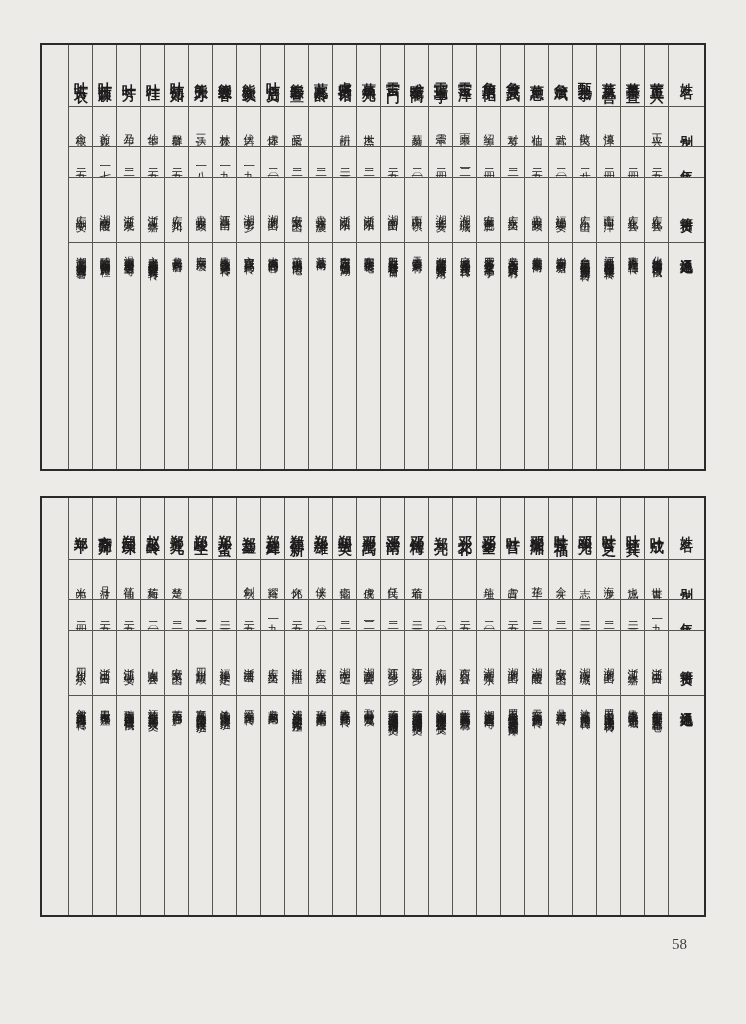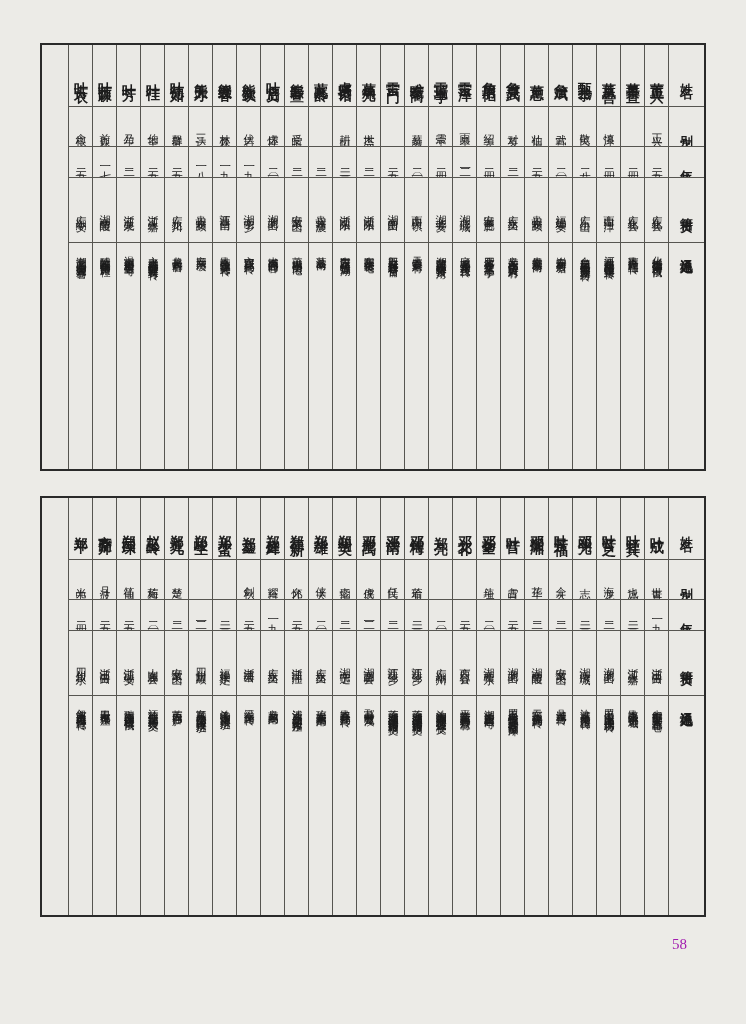--- a/index.html
+++ b/index.html
@@ -60,21 +60,21 @@
   .h-zi     { letter-spacing: 6px; }
   .h-age    { letter-spacing: 3px; }
   .h-origin { letter-spacing: 14px; }
   .h-addr   { letter-spacing: 50px; }
 
   .page-number {
     position: absolute;
     left: 672px; top: 936px;
     font-size: 15px;
     font-family: "Liberation Serif", serif;
-    color: #a21caf;
+    color: #404040;
   }
 </style>
 </head>
 <body>
 
 <div class="page">
 
   <div class="grid table-top" id="table-0">
     <div class="col hcol">
       <div class="cell cell-name">

